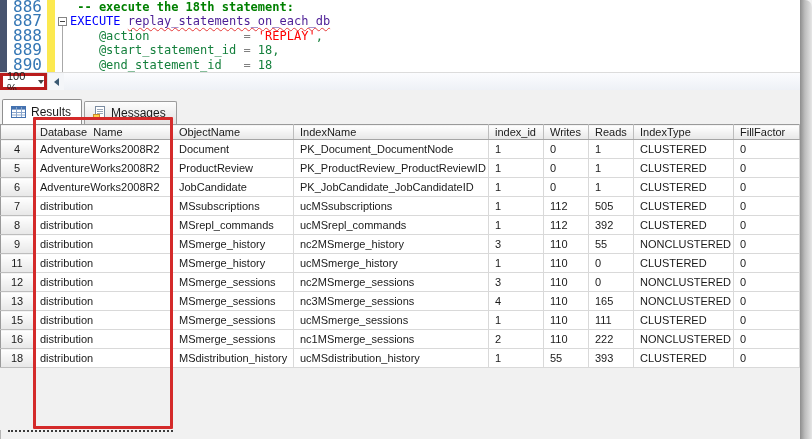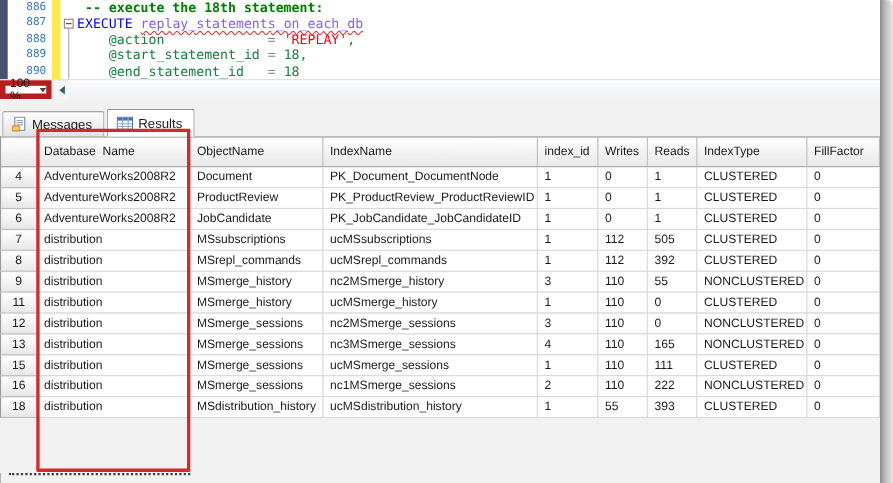--- a/index.html
+++ b/index.html
@@ -4,42 +4,42 @@
 <style>
   html,body{margin:0;padding:0;background:#ffffff;}
   .window{position:relative;width:812px;height:439px;overflow:hidden;
           font-family:"Liberation Sans","DejaVu Sans",sans-serif;background:#f1f1f1;}
 
   
   .editor{position:absolute;left:0;top:0;width:800px;height:72px;background:#fff;display:flex;}
   .left-strip{width:7px;height:72px;background:#46536e;flex:0 0 auto;}
   .left-border{position:absolute;left:0;top:72px;width:1px;height:367px;background:#b4b4b4;}
   .gutter{width:40px;flex:0 0 auto;text-align:right;padding-right:5px;box-sizing:border-box;
-          font-family:"DejaVu Sans Mono","Liberation Mono",monospace;font-size:10px;
+          font-family:"DejaVu Sans Mono","Liberation Mono",monospace;font-size:16px;
           line-height:14.4px;color:#3577b5;}
   .change-bar{width:8px;height:72px;background:#fce94f;flex:0 0 auto;}
   .outline-margin{width:15px;height:72px;position:relative;flex:0 0 auto;}
   .collapse-box{position:absolute;left:3px;top:17px;width:9px;height:9px;background:#fff;
                 border:1px solid #858585;box-sizing:border-box;}
   .collapse-box::after{content:"";position:absolute;left:1px;right:1px;top:3px;height:1px;background:#444;}
   .outline-line{position:absolute;left:7px;top:26px;width:1px;height:46px;background:#a8a8a8;}
   .code-area{flex:1;font-family:"DejaVu Sans Mono","Liberation Mono",monospace;font-size:12px;
              line-height:14.4px;white-space:pre;padding-top:0;}
   .code-line{height:14.4px;}
   .tok-comment{color:#008000;font-weight:bold;}
   .tok-keyword{color:#0000ff;}
   .tok-string{color:#ff0000;}
   .tok-operator{color:#808080;}
   .tok-plain{color:#15803d;}
-  .tok-proc-error{color:#8b5cf6;text-decoration:underline wavy #e43a3a 1px;text-underline-offset:2px;}
+  .tok-proc-error{color:#4c1d95;text-decoration:underline wavy #e43a3a 1px;text-underline-offset:2px;}
 
   
   .hscroll-row{position:absolute;left:0;top:72px;width:800px;height:18px;background:#f4f6f9;
                border-top:1px solid #dcdcdc;box-sizing:border-box;display:flex;align-items:stretch;}
-  .zoom-combo{width:47px;background:#fff;border:5px solid #b91c1c;box-sizing:border-box;
+  .zoom-combo{width:47px;background:#fff;border:3px solid #b91c1c;box-sizing:border-box;
               display:flex;align-items:center;font-size:11px;color:#1a1a1a;padding-left:4px;}
   .zoom-combo .dd-arrow{margin-left:4px;width:0;height:0;border-left:3px solid transparent;
               border-right:3px solid transparent;border-top:4px solid #444;}
   .hs-left{width:16px;display:flex;align-items:center;justify-content:center;border-left:1px solid #e0e0e0;}
   .tri-left{width:0;height:0;border-top:4px solid transparent;border-bottom:4px solid transparent;
             border-right:5px solid #3b5a73;}
   .hs-track{flex:1;background:linear-gradient(#fbfcfe,#eef1f6);}
 
   
   .tabstrip{position:absolute;left:0;top:90px;width:800px;height:34px;background:#f1f1f1;
@@ -49,21 +49,21 @@
        font-size:12px;color:#1a1a1a;margin-right:2px;}
   .tab.active{background:#fff;position:relative;z-index:2;}
   .tab.inactive{background:linear-gradient(#fdfdfd,#e2e2e2);height:22px;border-color:#9c9c9c;}
   .tab .icon{display:inline-flex;}
 
   
   .gridwrap{position:absolute;left:0;top:124px;width:800px;height:306px;background:#f1f1f1;}
   table.grid{border-collapse:collapse;table-layout:fixed;width:799px;
              font-size:11px;color:#1a1a1a;}
   table.grid th{font-weight:normal;text-align:left;white-space:pre;overflow:hidden;
-      height:27px;padding:0 4px 0 6px;box-sizing:border-box;
+      height:15px;padding:0 4px 0 6px;box-sizing:border-box;
       background:linear-gradient(#ffffff,#e7e7e7);
       border-right:1px solid #bdbdbd;border-bottom:1px solid #a5a5a5;border-top:1px solid #9a9a9a;}
   table.grid th.corner{border-left:1px solid #9a9a9a;}
   table.grid td{height:19px;padding:0 4px 0 6px;box-sizing:border-box;background:#fff;
       white-space:nowrap;overflow:hidden;border-right:1px solid #d9d9d9;border-bottom:1px solid #d9d9d9;}
   table.grid td.rowhdr{background:linear-gradient(#ffffff,#e7e7e7);text-align:center;padding:0;
       border-right:1px solid #bdbdbd;border-bottom:1px solid #bdbdbd;border-left:1px solid #9a9a9a;}
 
   
   .red-rect{position:absolute;left:33px;top:117px;width:140px;height:312px;
@@ -104,44 +104,44 @@
       <span>100 %</span>
       <span class="dd-arrow"></span>
     </div>
     <div class="hs-left">
       <span class="tri-left"></span>
     </div>
     <div class="hs-track"></div>
   </div>
 
   <div class="tabstrip">
-    <div class="tab inactive">
-      <span class="icon">
-        <svg width="13" height="14" viewBox="0 0 13 14">
-          <rect x="2.5" y="0.5" width="9" height="12" fill="#ffffff" stroke="#7a8ba0"></rect>
-          <line x1="4" y1="3.5" x2="10" y2="3.5" stroke="#9aa7b8"></line>
-          <line x1="4" y1="5.5" x2="10" y2="5.5" stroke="#9aa7b8"></line>
-          <line x1="4" y1="7.5" x2="10" y2="7.5" stroke="#9aa7b8"></line>
-          <rect x="0.5" y="8.5" width="6" height="4.5" fill="#ffd24a" stroke="#c98a2a"></rect>
-        </svg>
-      </span>
-      <span class="tab-label">Messages</span>
-    </div>
     <div class="tab active">
       <span class="icon">
         <svg width="15" height="12" viewBox="0 0 15 12">
           <rect x="0.5" y="0.5" width="14" height="11" fill="#ffffff" stroke="#4472b0"></rect>
           <rect x="1" y="1" width="13" height="2.6" fill="#4472b0"></rect>
           <line x1="5.5" y1="1" x2="5.5" y2="11" stroke="#8aa6cc"></line>
           <line x1="10.5" y1="1" x2="10.5" y2="11" stroke="#8aa6cc"></line>
           <line x1="1" y1="6.5" x2="14" y2="6.5" stroke="#8aa6cc"></line>
           <line x1="1" y1="9" x2="14" y2="9" stroke="#8aa6cc"></line>
         </svg>
       </span>
       <span class="tab-label">Results</span>
+    </div>
+    <div class="tab inactive">
+      <span class="icon">
+        <svg width="13" height="14" viewBox="0 0 13 14">
+          <rect x="2.5" y="0.5" width="9" height="12" fill="#ffffff" stroke="#7a8ba0"></rect>
+          <line x1="4" y1="3.5" x2="10" y2="3.5" stroke="#9aa7b8"></line>
+          <line x1="4" y1="5.5" x2="10" y2="5.5" stroke="#9aa7b8"></line>
+          <line x1="4" y1="7.5" x2="10" y2="7.5" stroke="#9aa7b8"></line>
+          <rect x="0.5" y="8.5" width="6" height="4.5" fill="#ffd24a" stroke="#c98a2a"></rect>
+        </svg>
+      </span>
+      <span class="tab-label">Messages</span>
     </div>
   </div>
 
   <div class="gridwrap">
     <table class="grid">
       <colgroup>
         <col style="width:33px">
           <col style="width:139px">
           <col style="width:121px">
         <col style="width:195px">

